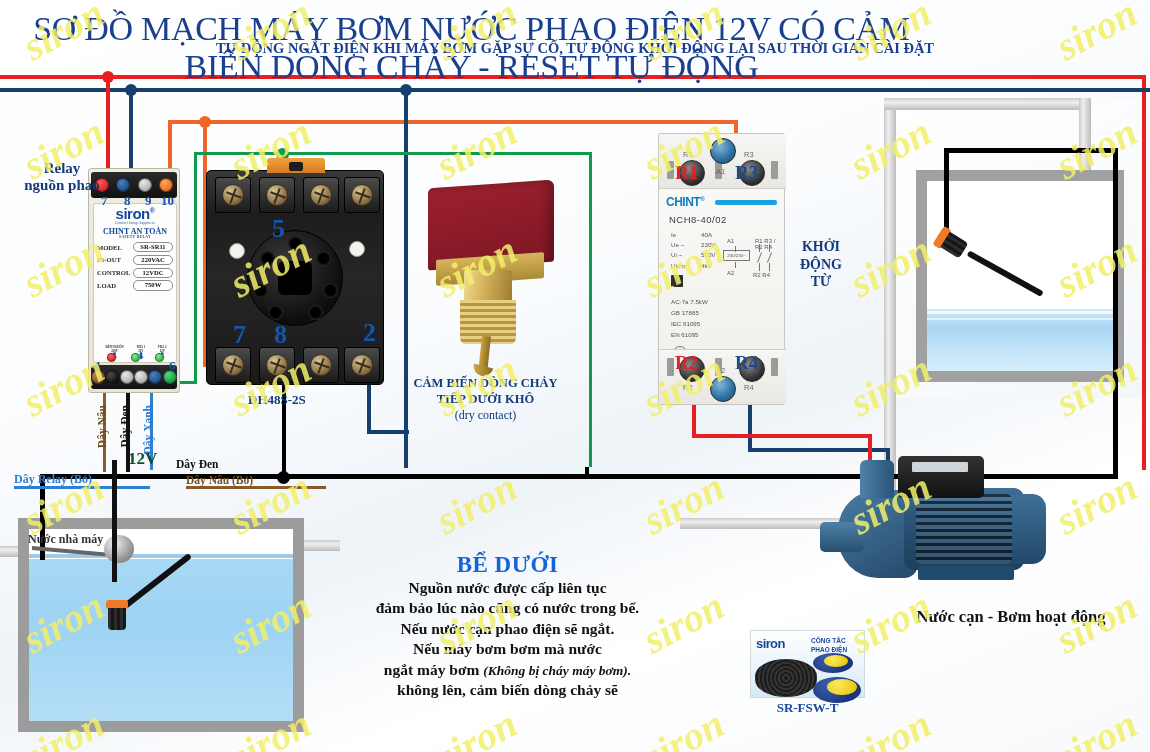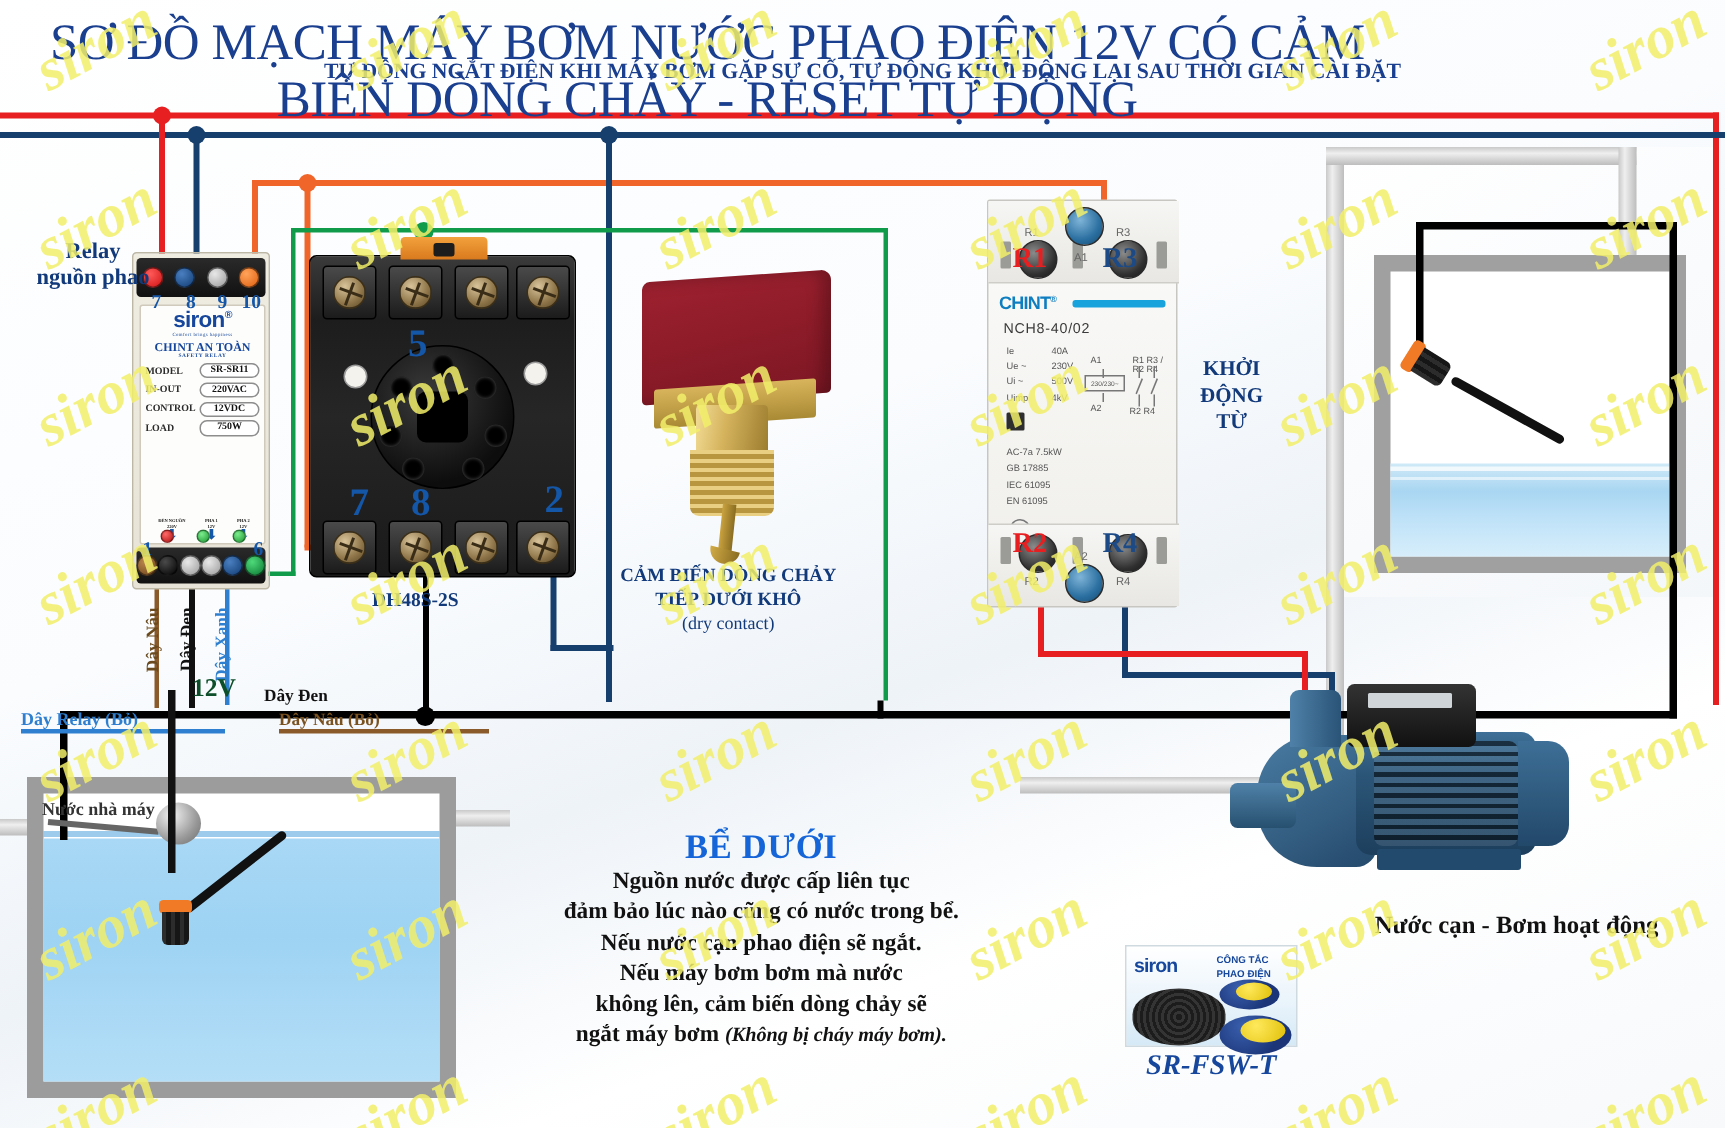--- a/index.html
+++ b/index.html
@@ -283,21 +283,21 @@
     background:repeating-radial-gradient(circle at 50% 50%, #1c1c1c 0 2px, #343434 2px 4px); }
   #product .fl1 { position:absolute; left:62px; top:46px; width:48px; height:26px; border-radius:50%;
     background:radial-gradient(circle at 32% 28%, #3a5fae, #1b3578 65%);}
   #product .fl1 i { position:absolute; left:14px; top:2px; width:30px; height:16px; border-radius:50%;
     background:radial-gradient(circle at 35% 30%,#ffe95c,#e0bf06); }
   #product .fl2 { position:absolute; left:62px; top:22px; width:40px; height:20px; border-radius:50%;
     background:radial-gradient(circle at 32% 28%, #3a5fae, #1b3578 65%);}
   #product .fl2 i { position:absolute; left:11px; top:2px; width:24px; height:12px; border-radius:50%;
     background:radial-gradient(circle at 35% 30%,#ffe95c,#e0bf06); }
   #product .pname { position:absolute; left:0; top:70px; width:115px; text-align:center;
-    font-size:19px; font-weight:700; color:#16479c;font-style:italic; }
+    font-size:13px; font-weight:700; color:#16479c; }
   
   .blk-title { font-size:23px; font-weight:700; color:#1565d8; text-align:center; letter-spacing:.5px;}
   .blk-line { font-size:15.5px; font-weight:700; color:#111; text-align:center; line-height:1.32; }
   .blk-line em { font-style:italic; font-size:13.5px; }
   .blk-title-dark { font-size:23px; font-weight:700; color:#111; text-align:center; }
 </style>
 </head>
 <body>
 
 <div id="stage">
@@ -624,25 +624,25 @@
       </div>
     <div class="base"></div>
   </div>
 
   <div style="position:absolute;left:335px;top:552px;width:345px;z-index:28;">
     <div class="blk-title">BỂ DƯỚI</div>
     <div class="blk-line">Nguồn nước được cấp liên tục</div>
     <div class="blk-line">đảm bảo lúc nào cũng có nước trong bể.</div>
     <div class="blk-line">Nếu nước cạn phao điện sẽ ngắt.</div>
     <div class="blk-line">Nếu máy bơm bơm mà nước</div>
-    <div class="blk-line">không lên, cảm biến dòng chảy sẽ</div>
     <div class="blk-line">
       <span>ngắt máy bơm</span>
       <em>(Không bị cháy máy bơm).</em>
     </div>
+    <div class="blk-line">không lên, cảm biến dòng chảy sẽ</div>
   </div>
 
   <div style="position:absolute;left:880px;top:606px;width:262px;z-index:28;">
     <div class="blk-line" style="font-size:16.5px;">Nước cạn - Bơm hoạt động</div>
   </div>
 
   <div id="product">
     <div class="box">
       <div class="plogo">siron</div>
       <div class="ptxt">

